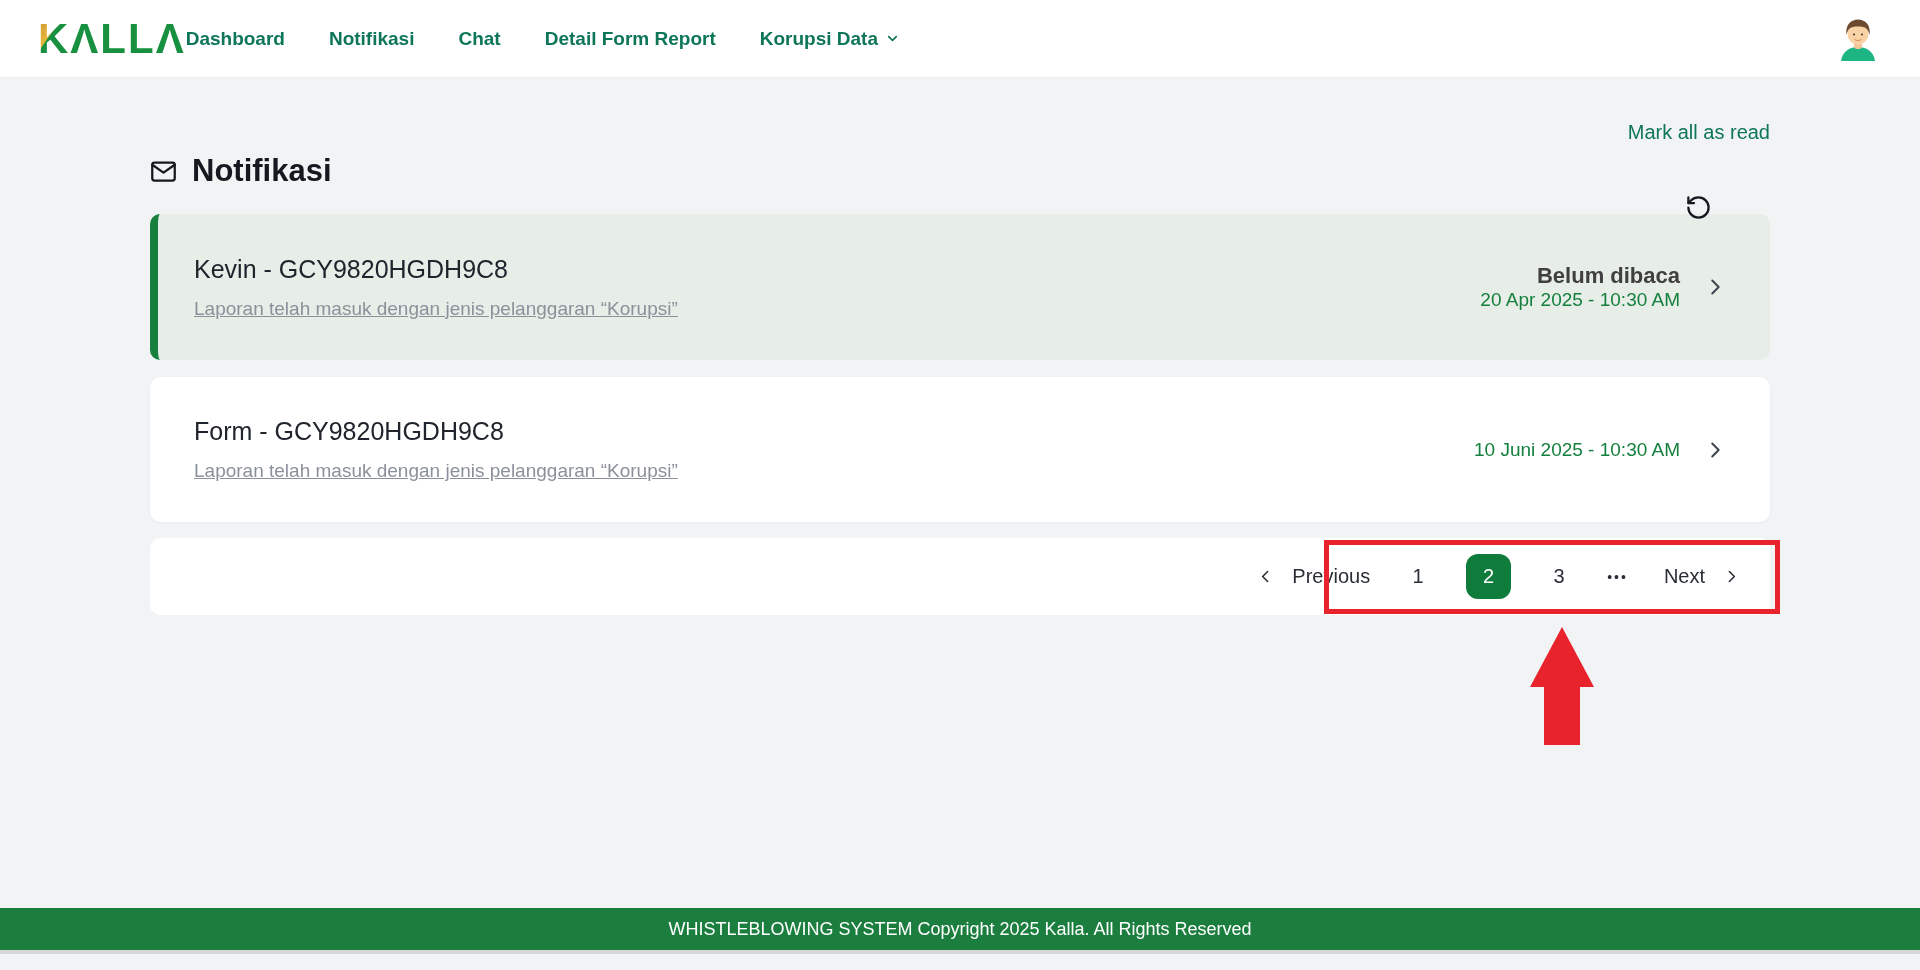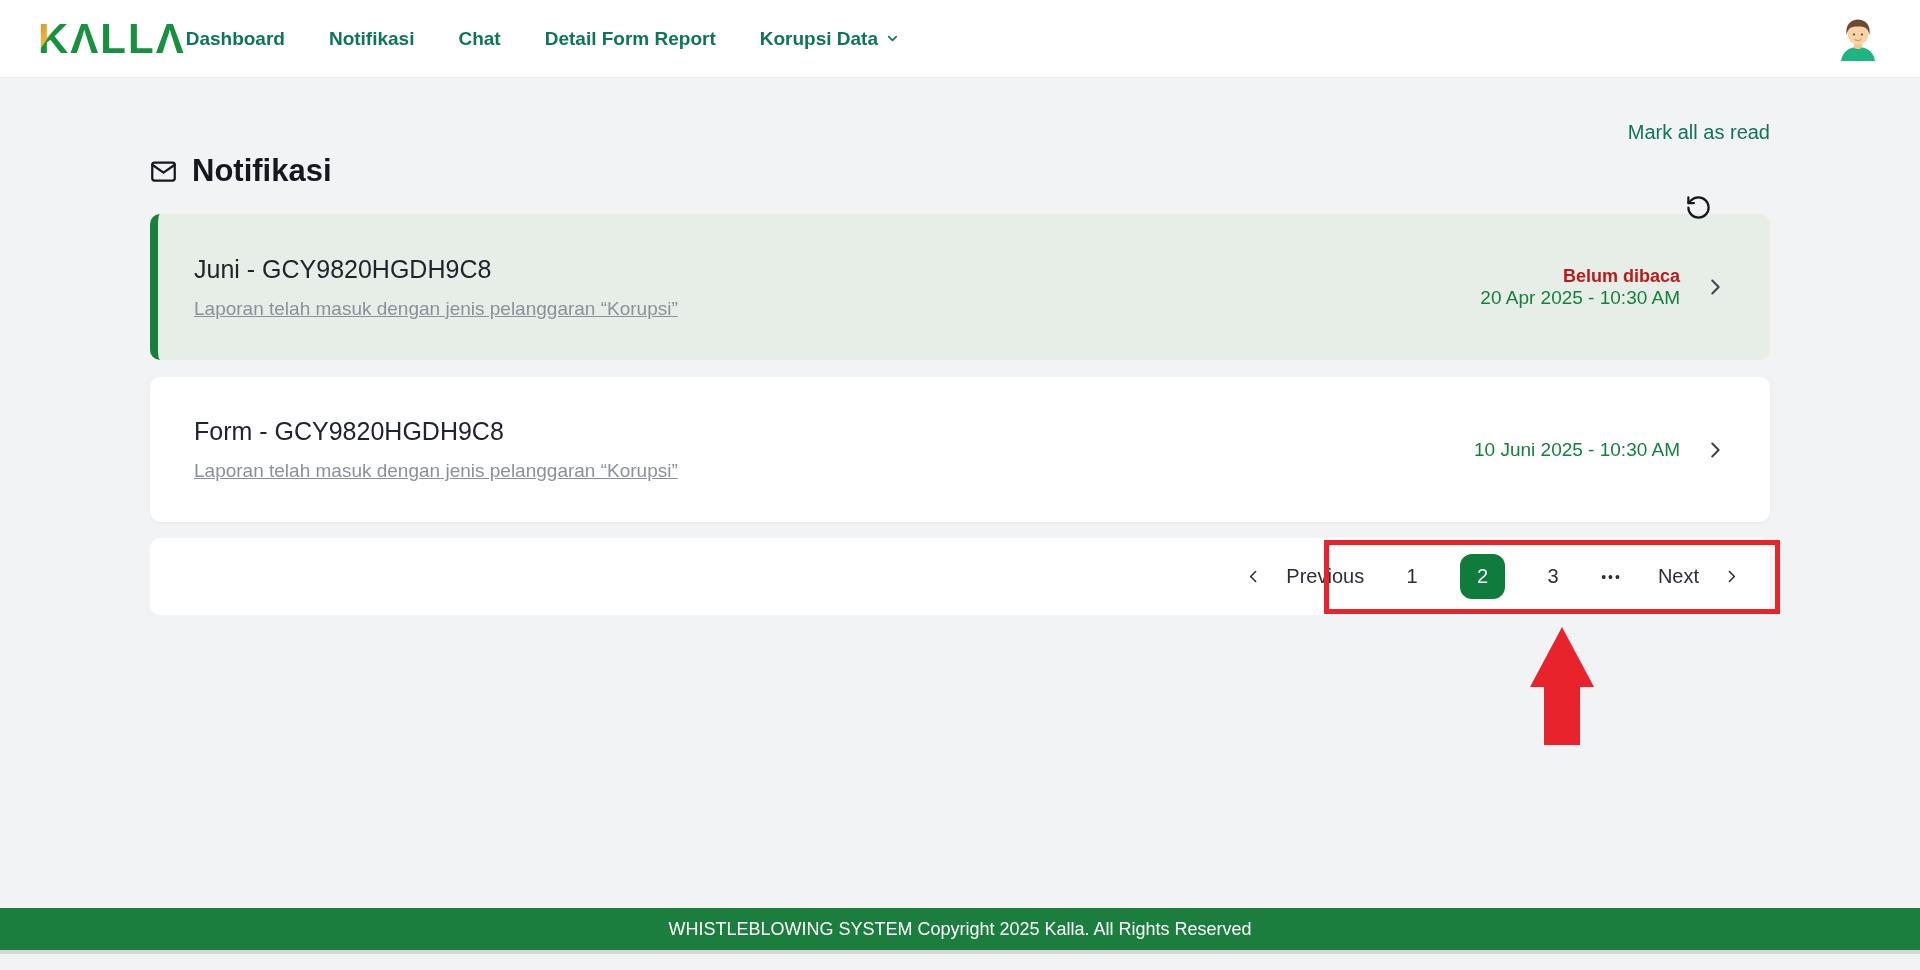--- a/index.html
+++ b/index.html
@@ -45,30 +45,30 @@
     border-left:8px solid #16803c; padding-left:36px;
   }
   .card.read {
     margin-top:17px; height:145px; background:#ffffff;
     box-shadow:0 1px 3px rgba(20,30,40,.05);
   }
   .card-left { display:flex; flex-direction:column; }
   .card-title { font-size:25px; font-weight:500; color:#20242c; }
   .card-msg { font-size:19px; color:#8b919b; margin-top:14px;text-decoration:underline; }
   .card-right { margin-left:auto; text-align:right; display:flex; flex-direction:column; }
-  .card-status { font-size:18px; font-weight:700; color:#b91c1c; }
+  .card-status { font-size:22px; font-weight:700; color:#404040; }
   .card-date { font-size:19px; color:#15803d; }
   .card-chevron { margin-left:24px; display:flex; cursor:pointer; }
   
   .pagination-card {
     margin-top:16px; height:77px; background:#ffffff; border-radius:10px;
     display:flex; align-items:center; justify-content:flex-end; padding-right:30px;
   }
   .pager { display:flex; align-items:center; gap:36px; font-size:20px; color:#2a2e35; }
-  .pg-prev,.pg-next { display:flex; align-items:center; gap:24px; font-weight:500; cursor:pointer; }
+  .pg-prev,.pg-next { display:flex; align-items:center; gap:18px; font-weight:500; cursor:pointer; }
   .pg-num { min-width:24px; text-align:center; cursor:pointer; }
   .pg-num.active {
     width:45px; height:45px; min-width:45px; background:#0f7c3c; color:#ffffff;
     border-radius:12px; display:flex; align-items:center; justify-content:center;
     font-weight:500;
   }
   .pg-ellipsis { font-size:14px; letter-spacing:2px; color:#2a2e35; cursor:pointer; }
   
   .anno-rect {
     position:absolute; left:1324px; top:540px; width:456px; height:74px;
@@ -147,21 +147,21 @@
         <svg width="27" height="27" viewBox="0 0 24 24" fill="none" stroke="#15181e" stroke-width="2" stroke-linecap="round" stroke-linejoin="round">
             <path d="M3 12a9 9 0 1 0 9-9 9.75 9.75 0 0 0-6.74 2.74L3 8"></path>
             <path d="M3 3v5h5"></path>
           </svg>
       </div>
     </div>
   </div>
 
   <div class="card unread">
     <div class="card-left">
-      <div class="card-title">Juni - GCY9820HGDH9C8</div>
+      <div class="card-title">Kevin - GCY9820HGDH9C8</div>
       <div class="card-msg">Laporan telah masuk dengan jenis pelanggaran “Korupsi”</div>
     </div>
     <div class="card-right">
       <div class="card-status">Belum dibaca</div>
       <div class="card-date">20 Apr 2025 - 10:30 AM</div>
     </div>
     <div class="card-chevron">
       <svg width="22" height="22" viewBox="0 0 24 24" fill="none" stroke="#3f454e" stroke-width="2.2" stroke-linecap="round" stroke-linejoin="round">
           <polyline points="9 5 16 12 9 19"></polyline>
         </svg>

